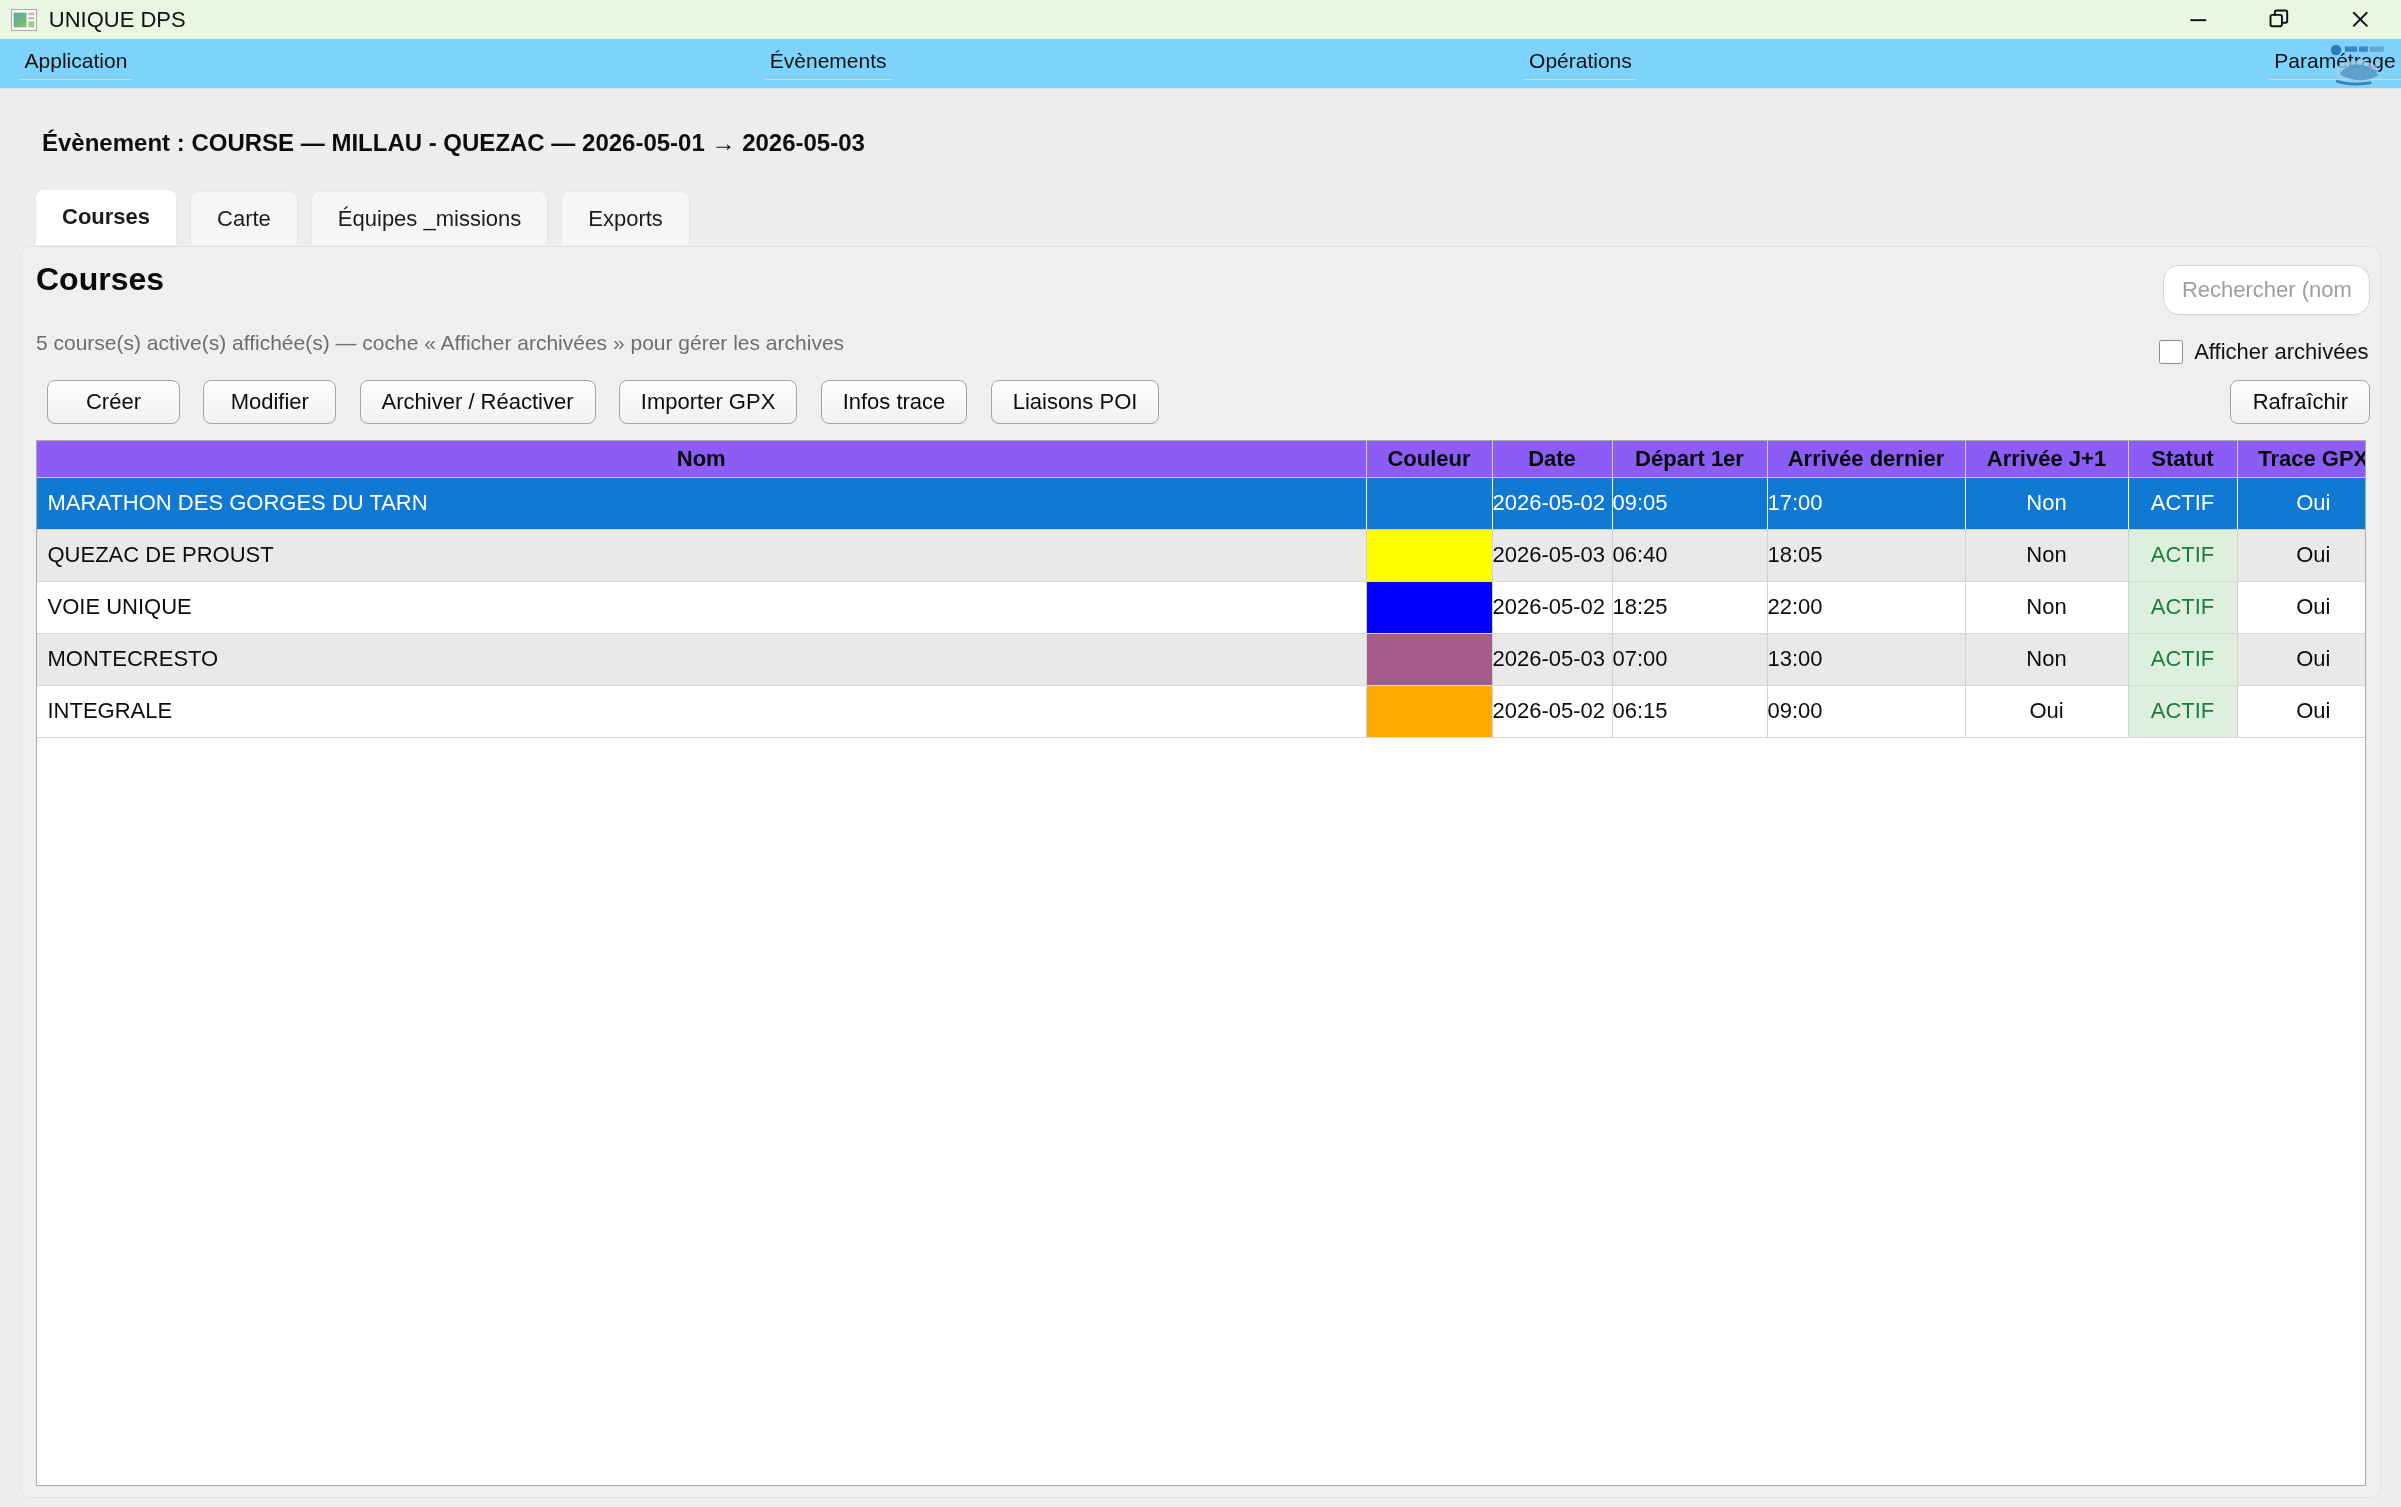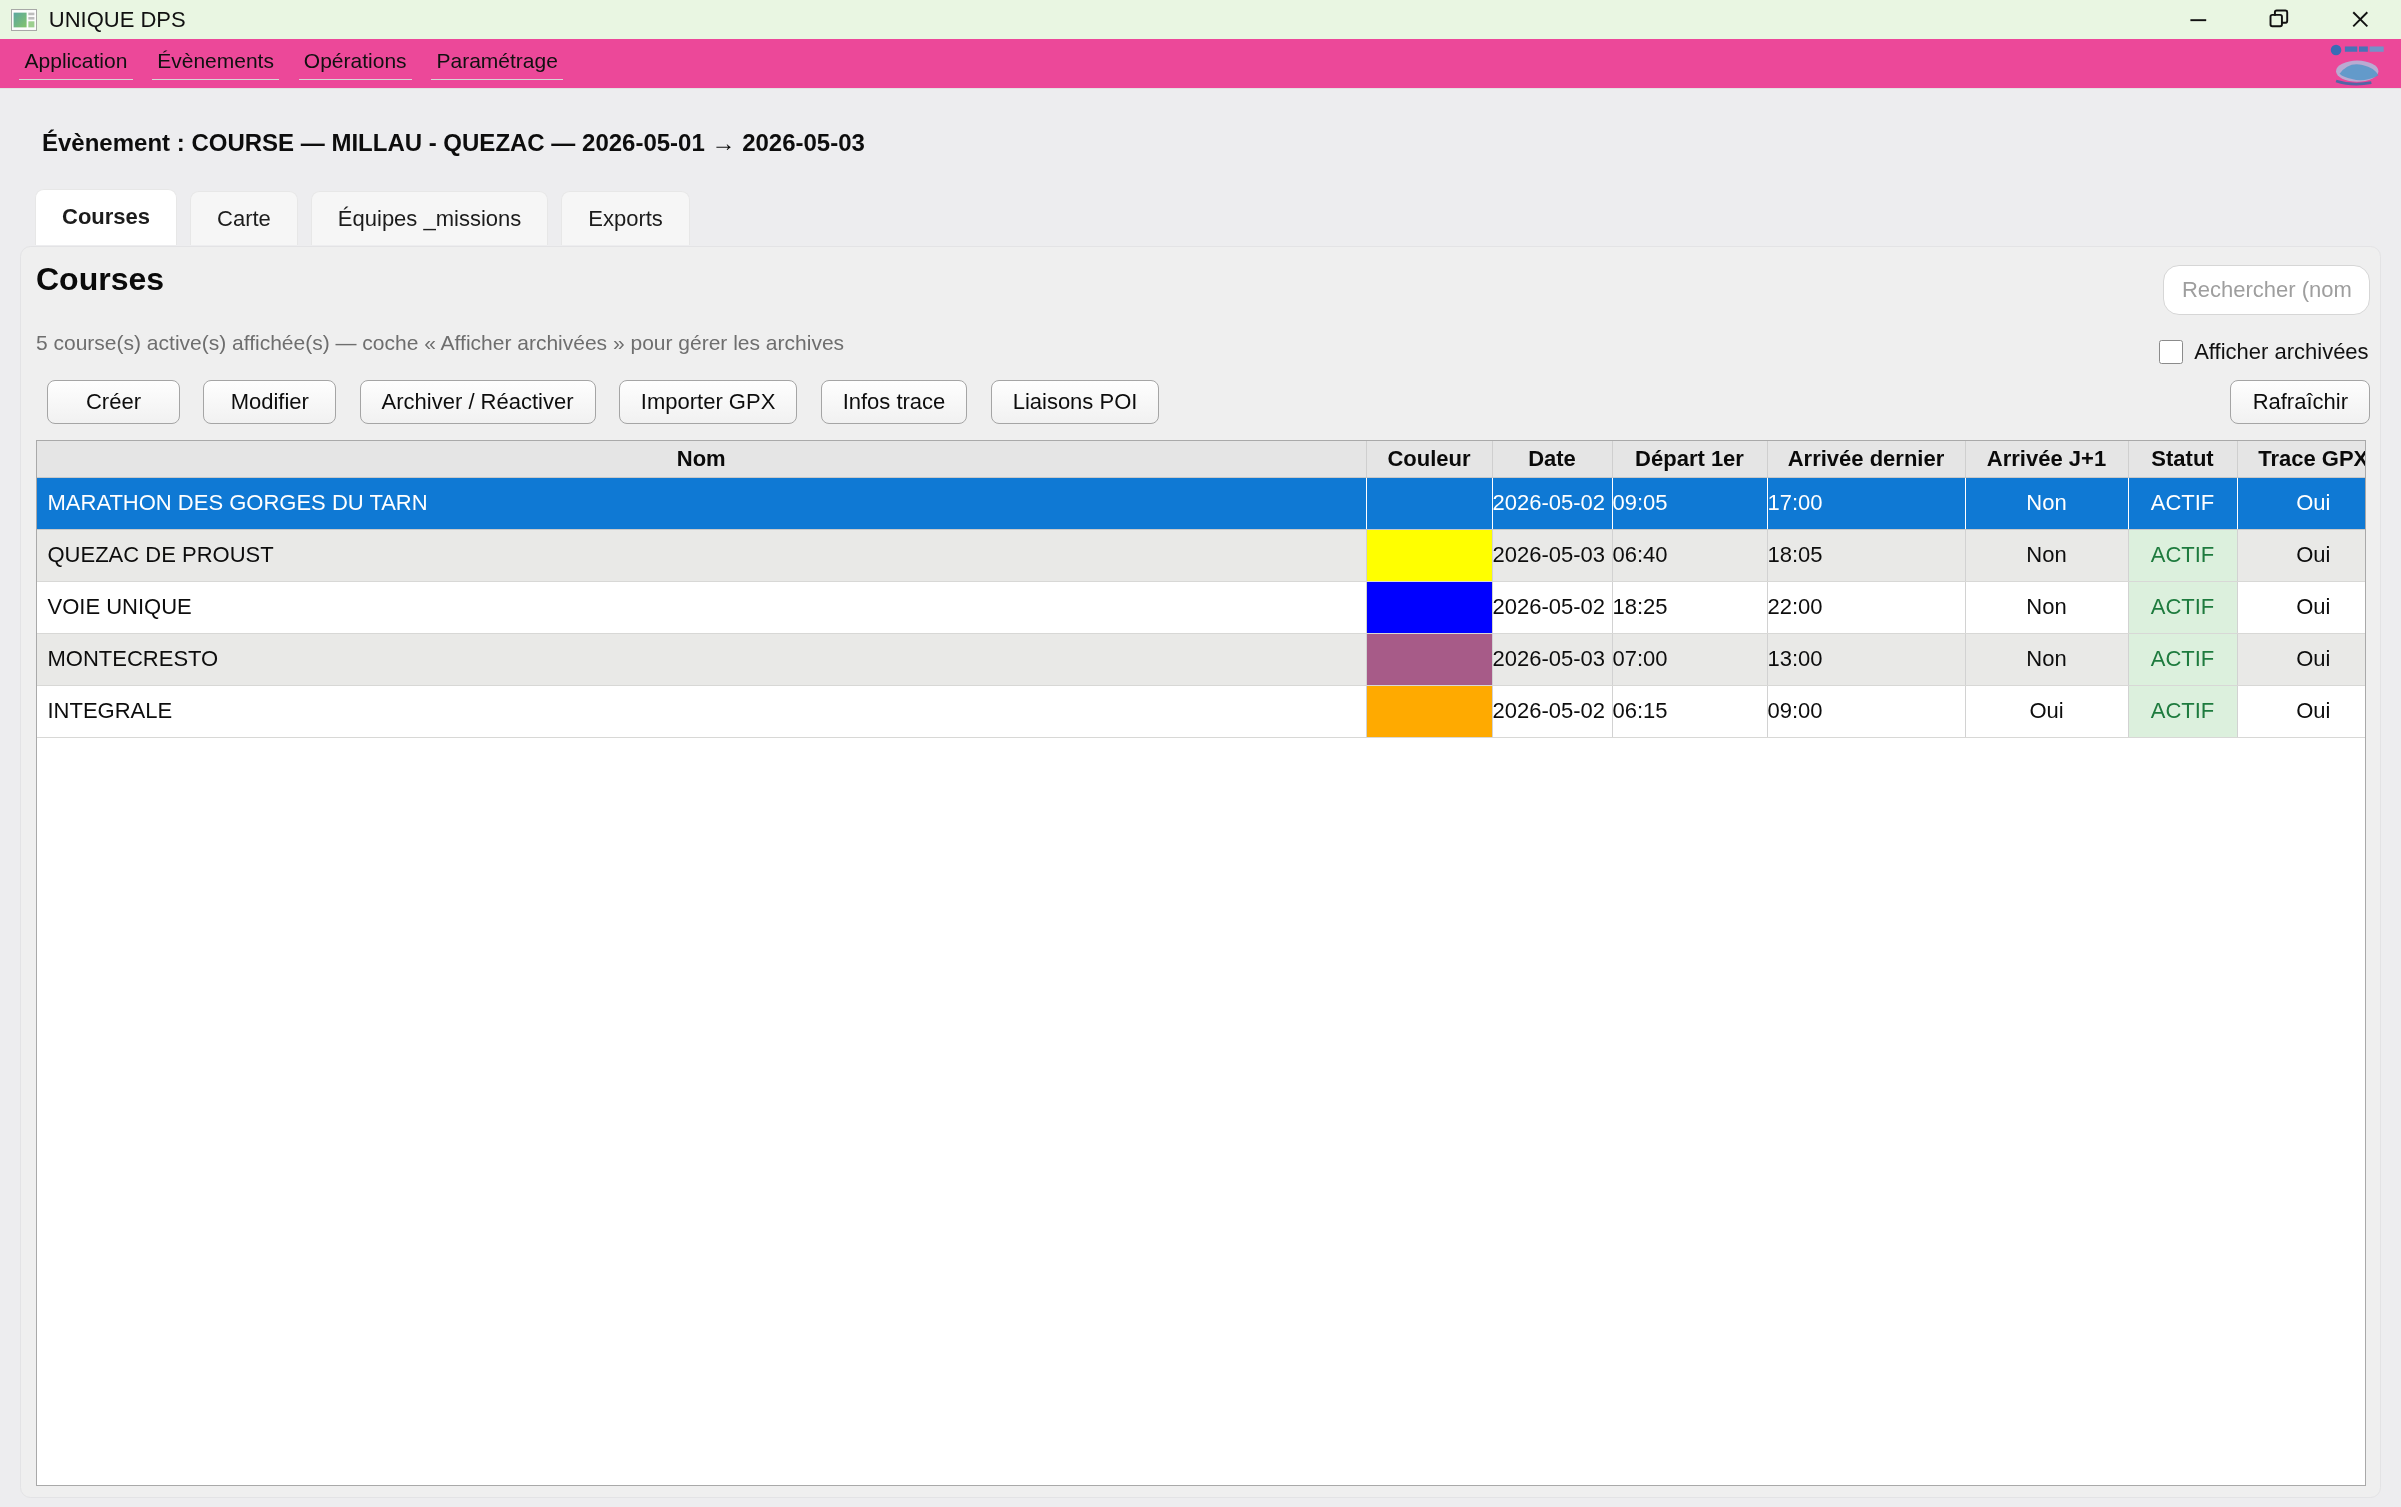--- a/index.html
+++ b/index.html
@@ -13,22 +13,22 @@
   .titlebar{
     height:39px; background:var(--titlebar-bg,#e9f6e2);
     display:flex; align-items:center;
   }
   .app-icon{ margin-left:10.5px; display:flex; }
   .window-title{ margin-left:12.3px; font-size:22px; color:#111; }
   .win-controls{ margin-left:auto; display:flex; }
   .win-btn{ width:81px; height:39px; display:flex; align-items:center; justify-content:center; background:transparent; border:none; cursor:pointer; }
   
   .menubar{
-    height:50px; background:#ec4899; border-bottom:0.9px solid #e2e2e2;
-    display:flex; align-items:center; position:relative;
+    height:50px; background:#7dd3fc; border-bottom:0.9px solid #e2e2e2;
+    display:flex; align-items:center; position:relative;justify-content:space-between;
   }
   .menu-item{
     margin-left:19.3px; font-size:21px; color:#111;
     padding:1.8px 5.3px 6.1px 5.3px; border-bottom:1.8px solid #d6d6d6; cursor:default;
   }
   .org-logo{ position:absolute; right:12.3px; top:2.6px; }
   
   .event-line{ margin:40px 0 0 42px; font-size:24px; font-weight:600; color:#0d0d0d; }
   
   .tabs{ display:flex; align-items:flex-end; height:56px; margin:32px 0 0 20px; padding-left:15px; position:relative; z-index:2; }
@@ -65,21 +65,21 @@
     margin-left:11px;
   }
   .refresh-btn{ position:absolute; right:9.7px; top:133px; height:44px; min-width:140px; }
   
   .table-area{
     position:absolute; left:15px; right:14px; top:193px; height:1046px;
     background:#fff; border:0.9px solid #a9a9a9; overflow:hidden;
   }
   table{ width:100%; table-layout:fixed; border-collapse:collapse; }
   th{
-    height:36px; background:#e5e5e5; font-size:22px; font-weight:700; color:#0a0a0a;
+    height:36px; background:#8b5cf6; font-size:22px; font-weight:700; color:#0a0a0a;
     border-right:0.9px solid #cfcfcf; border-bottom:1.8px solid #c9c9c9; text-align:center; cursor:pointer;
   }
   th:last-child{ border-right:none; }
   td{
     height:52px; font-size:22px; color:#0d0d0d;
     border-right:0.9px solid #d2d2d2; border-bottom:1.8px solid #d8d8d6;
     white-space:nowrap; overflow:hidden; cursor:default;
   }
   td:last-child{ border-right:none; }
   tbody tr:nth-child(even) td{ background:#e9e9e7; }

